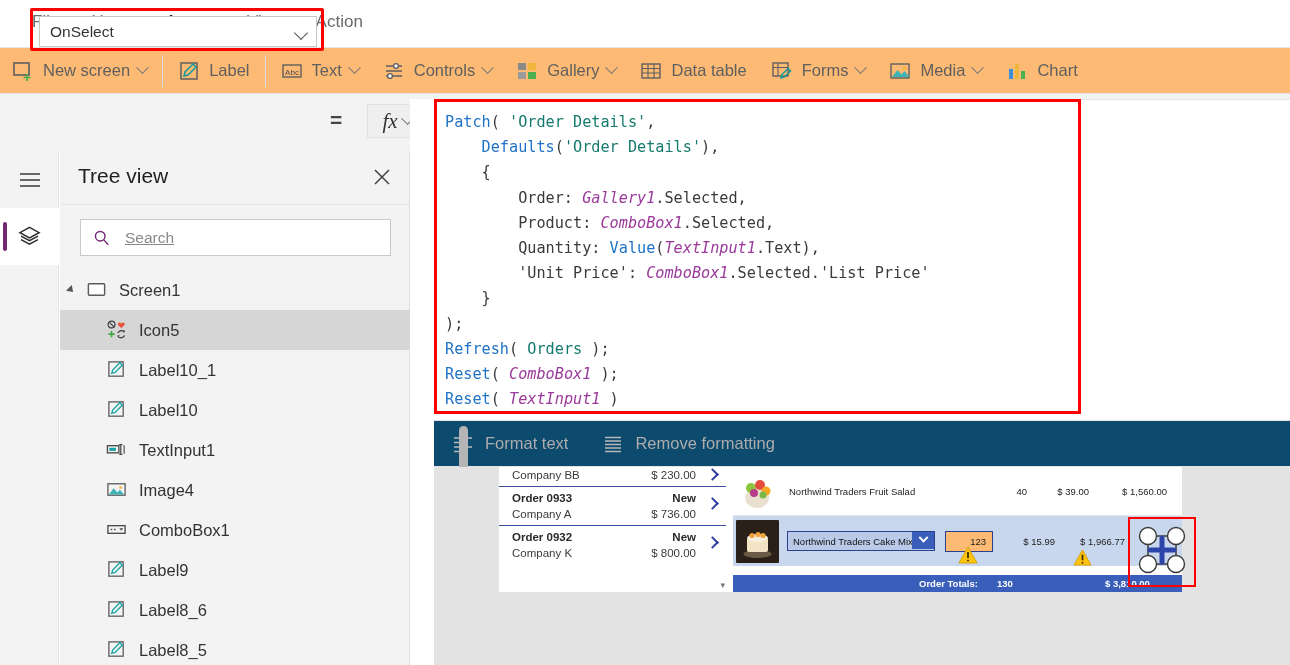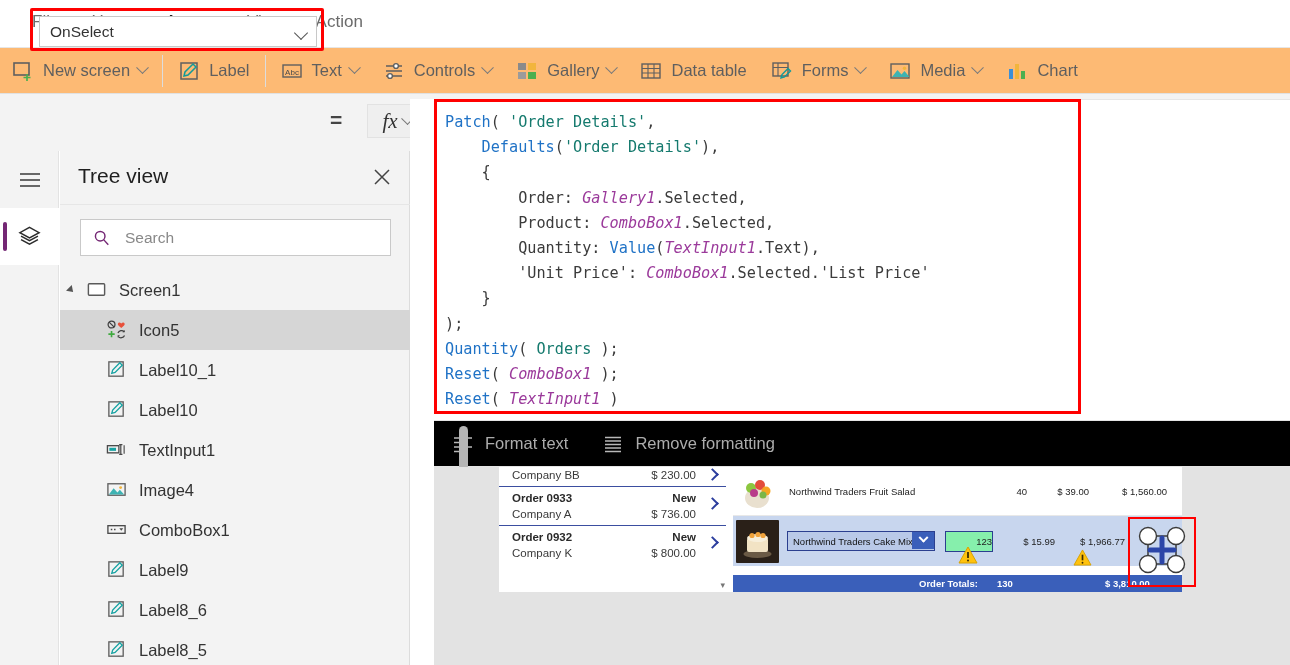--- a/index.html
+++ b/index.html
@@ -107,21 +107,21 @@
     background: #ffffff; border-top: 1px solid #e6e6e6;
   }
   .fx-left-white {
     position: absolute; left: 410px; top: 99px; width: 24px; height: 315px;
     background: #ffffff;
   }
 
   
   .fmtbar {
     position: absolute; left: 434px; top: 420px; width: 856px; height: 47px;
-    background: #000000; border-top: 1px solid #e5e5e5; border-bottom: 1px solid #e5e5e5;
+    background: #0c4a6e; border-top: 1px solid #e5e5e5; border-bottom: 1px solid #e5e5e5;
     display: flex; align-items: center; padding-left: 18px;
   }
   .fmtbar .fb {
     display: flex; align-items: center; margin-right: 34px; cursor: pointer;
   }
   .fmtbar .fb span.lbl { font-size: 16.5px; color: #acacac; margin-left: 11px; }
 
   
   .rail {
     position: absolute; left: 0; top: 151px; width: 59px; height: 514px;
@@ -155,21 +155,21 @@
   }
   .tree-close {
     position: absolute; right: 14px; top: 12px; width: 28px; height: 28px;
     cursor: pointer;
   }
   .searchbox {
     position: absolute; left: 20px; top: 68px; width: 311px; height: 37px;
     background: #fff; border: 1px solid #c9c9c9;
     display: flex; align-items: center; padding-left: 12px;
   }
-  .searchbox .sph { font-size: 15.5px; color: #888; margin-left: 14px; }
+  .searchbox .sph { font-size: 15.5px; color: #888; margin-left: 14px; text-decoration: underline; }
   .tree-list {
     position: absolute; left: 0; top: 119px; width: 350px; height: 395px;
     overflow: hidden;
   }
   .tnode {
     position: relative; display: flex; align-items: center;
     height: 40px; padding-left: 26px; cursor: pointer; font-size: 16.5px; color: #333;
   }
   .tnode.child { padding-left: 46px; }
   .tnode.sel { background: #d6d6d6; }
@@ -227,22 +227,22 @@
     position: absolute; right: 0; top: 0; width: 22px; height: 16.8px;
     background: #3a5fba; display: flex; align-items: center; justify-content: center;
   }
   .cbox .cbarrow i {
     display: block; width: 7px; height: 7px;
     border-right: 2px solid #fff; border-bottom: 2px solid #fff;
     transform: rotate(45deg) translate(-2px,-2px);
   }
   .qtybox {
     margin-left: 10px; width: 48px; height: 21px; border: 1.4px solid #2b3f8f;
-    background: #86efac; font-size: 9.5px; color: #222;
-    display: flex; align-items: center; justify-content: flex-end; padding-right: 0;
+    background: #fdba74; font-size: 9.5px; color: #222;
+    display: flex; align-items: center; justify-content: flex-end; padding-right: 6px;
   }
   .totbar {
     position: absolute; left: 0; bottom: 0; width: 449px; height: 17px;
     background: #3a5fba; display: flex; align-items: center;
     color: #fff; font-size: 9.5px; font-weight: bold;
   }
   .totbar .tlbl { position: absolute; left: 186px; }
   .totbar .tqty { position: absolute; left: 264px; }
   .totbar .tamt { position: absolute; left: 372px; }
 
@@ -398,21 +398,21 @@
   <div class="formula-wrap">
     <div class="formula"><span class="tk-fn">Patch</span><span class="tk-op">( </span><span class="tk-str">'Order Details'</span><span class="tk-op">,</span>
 <span class="tk-op">    </span><span class="tk-fn">Defaults</span><span class="tk-op">(</span><span class="tk-str">'Order Details'</span><span class="tk-op">),</span>
 <span class="tk-op">    {</span>
 <span class="tk-op">        </span><span class="tk-pl">Order: </span><span class="tk-ctrl">Gallery1</span><span class="tk-pl">.Selected,</span>
 <span class="tk-op">        </span><span class="tk-pl">Product: </span><span class="tk-ctrl">ComboBox1</span><span class="tk-pl">.Selected,</span>
 <span class="tk-op">        </span><span class="tk-pl">Quantity: </span><span class="tk-fn">Value</span><span class="tk-pl">(</span><span class="tk-ctrl">TextInput1</span><span class="tk-pl">.Text),</span>
 <span class="tk-op">        </span><span class="tk-pl">'Unit Price': </span><span class="tk-ctrl">ComboBox1</span><span class="tk-pl">.Selected.'List Price'</span>
 <span class="tk-op">    }</span>
 <span class="tk-op">);</span>
-<span class="tk-fn">Quantity</span><span class="tk-op">( </span><span class="tk-str">Orders</span><span class="tk-op"> );</span>
+<span class="tk-fn">Refresh</span><span class="tk-op">( </span><span class="tk-str">Orders</span><span class="tk-op"> );</span>
 <span class="tk-fn">Reset</span><span class="tk-op">( </span><span class="tk-ctrl">ComboBox1</span><span class="tk-op"> );</span>
 <span class="tk-fn">Reset</span><span class="tk-op">( </span><span class="tk-ctrl">TextInput1</span><span class="tk-op"> )</span></div>
   </div>
 
   <div class="fmtbar">
     <div class="fb">
       <span class="ic">
         <svg viewBox="0 0 22 22" width="22" height="22">
           <path d="M2 5h18M2 9.5h13M2 14h18M2 18.5h13" stroke="#b8b8b8" stroke-width="1.7"></path>
         </svg>

